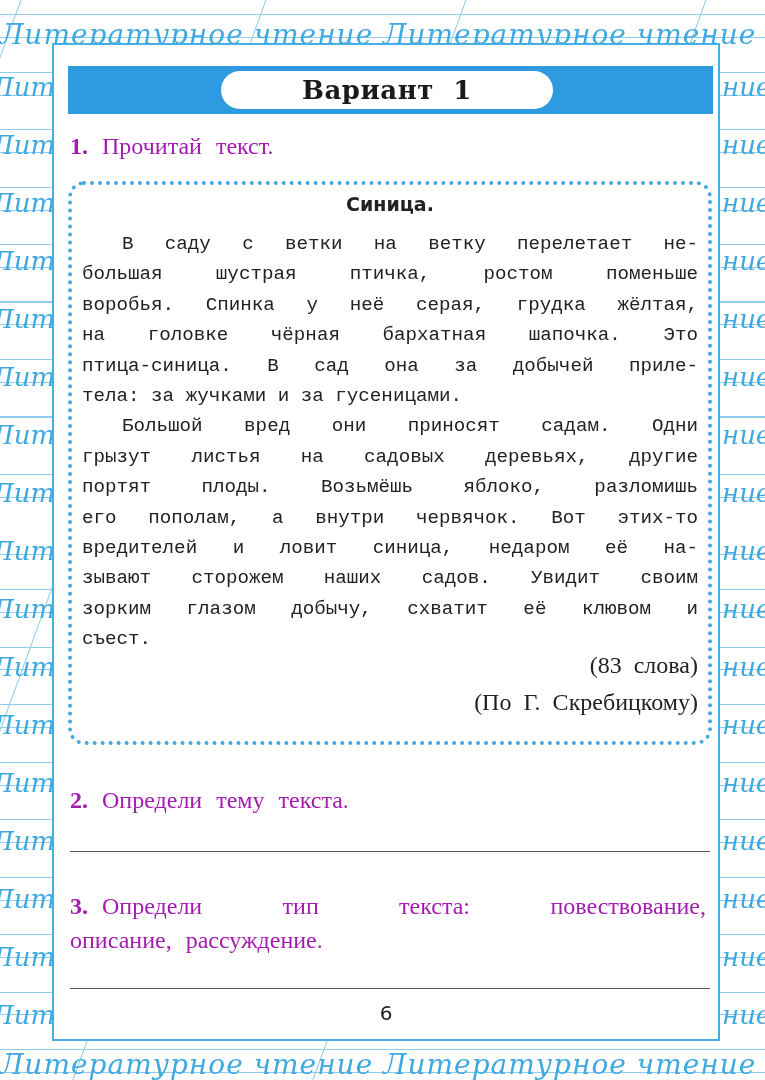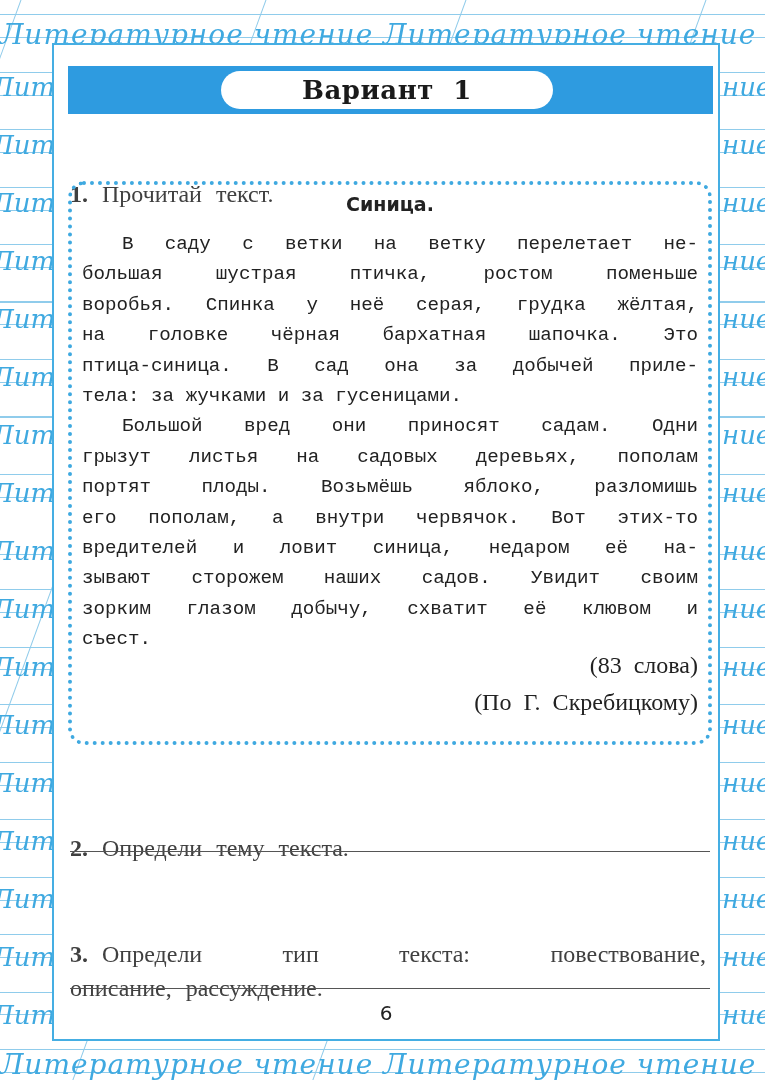--- a/index.html
+++ b/index.html
@@ -42,23 +42,22 @@
     background:#2e9be0;
   }
   .banner-pill {
     position:absolute; left:153px; top:5px; width:332px; height:38px;
     background:#ffffff; border-radius:19px;
     display:flex; align-items:center; justify-content:center;
     font-family:"DejaVu Serif", serif; font-weight:bold; font-size:26px; color:#1a1a1a;
     letter-spacing:0.5px; word-spacing:10px;
   }
   .q {
-    position:absolute; left:16px; font-size:24px; color:#404040;
+    position:absolute; left:16px; font-size:24px; color:#a21caf;
     word-spacing:8px;
-    margin-top:48px;
   }
   .q .num { font-weight:bold; margin-right:14px; }
   .reading-box {
     position:absolute; left:14px; top:136px; width:644px; height:564px;
     border:4px dotted #3fa9e0; border-radius:16px; box-sizing:border-box;
   }
   .story-title {
     position:absolute; left:0; right:0; top:8px; text-align:center;
     font-family:"DejaVu Sans", sans-serif; font-weight:bold; font-size:19px; color:#222;
   }
@@ -143,21 +142,21 @@
   <div class="reading-box">
     <div class="story-title">Синица.</div>
     <div class="story">
       <span class="line indent">В саду с ветки на ветку перелетает не-</span>
       <span class="line">большая шустрая птичка, ростом поменьше</span>
       <span class="line">воробья. Спинка у неё серая, грудка жёлтая,</span>
       <span class="line">на головке чёрная бархатная шапочка. Это</span>
       <span class="line">птица-синица. В сад она за добычей приле-</span>
       <span class="line end">тела: за жучками и за гусеницами.</span>
       <span class="line indent">Большой вред они приносят садам. Одни</span>
-      <span class="line">грызут листья на садовых деревьях, пополам</span>
+      <span class="line">грызут листья на садовых деревьях, другие</span>
       <span class="line">портят плоды. Возьмёшь яблоко, разломишь</span>
       <span class="line">его пополам, а внутри червячок. Вот этих-то</span>
       <span class="line">вредителей и ловит синица, недаром её на-</span>
       <span class="line">зывают сторожем наших садов. Увидит своим</span>
       <span class="line">зорким глазом добычу, схватит её клювом и</span>
       <span class="line end">съест.</span>
     </div>
     <div class="attrib" style="top:467px">(83 слова)</div>
     <div class="attrib" style="top:504px">(По Г. Скребицкому)</div>
   </div>

